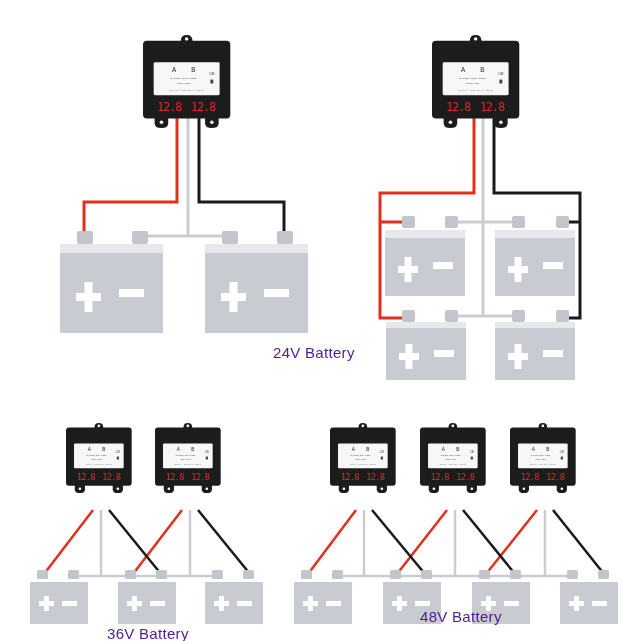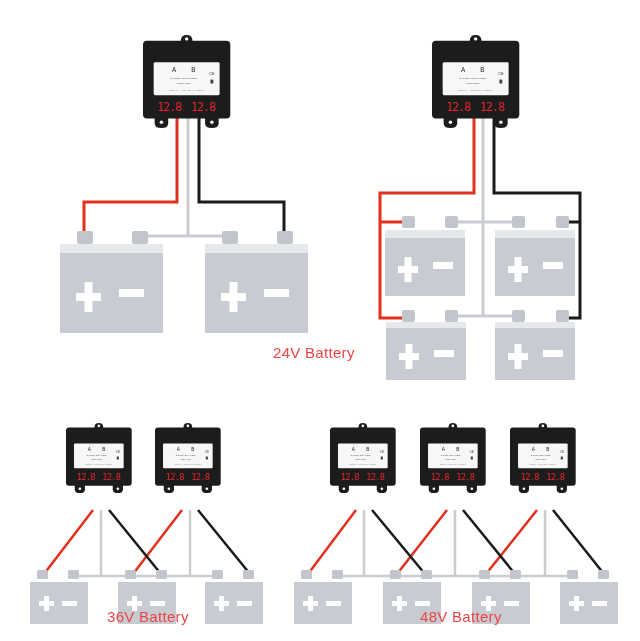--- a/index.html
+++ b/index.html
@@ -1,20 +1,20 @@
 <!DOCTYPE html>
 <html><head>
   <meta charset="utf-8">
   <style>
     html, body { margin: 0; padding: 0; background: #ffffff; }
     body { width: 640px; height: 641px; position: relative; overflow: hidden; font-family: "Liberation Sans", sans-serif; }
     svg#diagram { position: absolute; left: 0; top: 0; width: 640px; height: 641px; }
-    .caption { position: absolute; font-family: "Liberation Sans", sans-serif; font-size: 15px; color: #ef4444; letter-spacing: 0.3px; white-space: nowrap; }
+    .caption { position: absolute; font-family: "Liberation Sans", sans-serif; font-size: 15px; color: #4c1d95; letter-spacing: 0.3px; white-space: nowrap; }
     #cap-24 { left: 273px; top: 344px; }
-    #cap-36 { left: 107px; top: 608px; }
+    #cap-36 { left: 107px; top: 625px; }
     #cap-48 { left: 420px; top: 608px; }
   </style>
 </head>
 <body>
 
 <svg id="diagram" viewBox="0 0 640 641" xmlns="http://www.w3.org/2000/svg">
   <defs>
 
     <symbol id="equalizer-sym" viewBox="0 0 90 100" overflow="visible">
 

